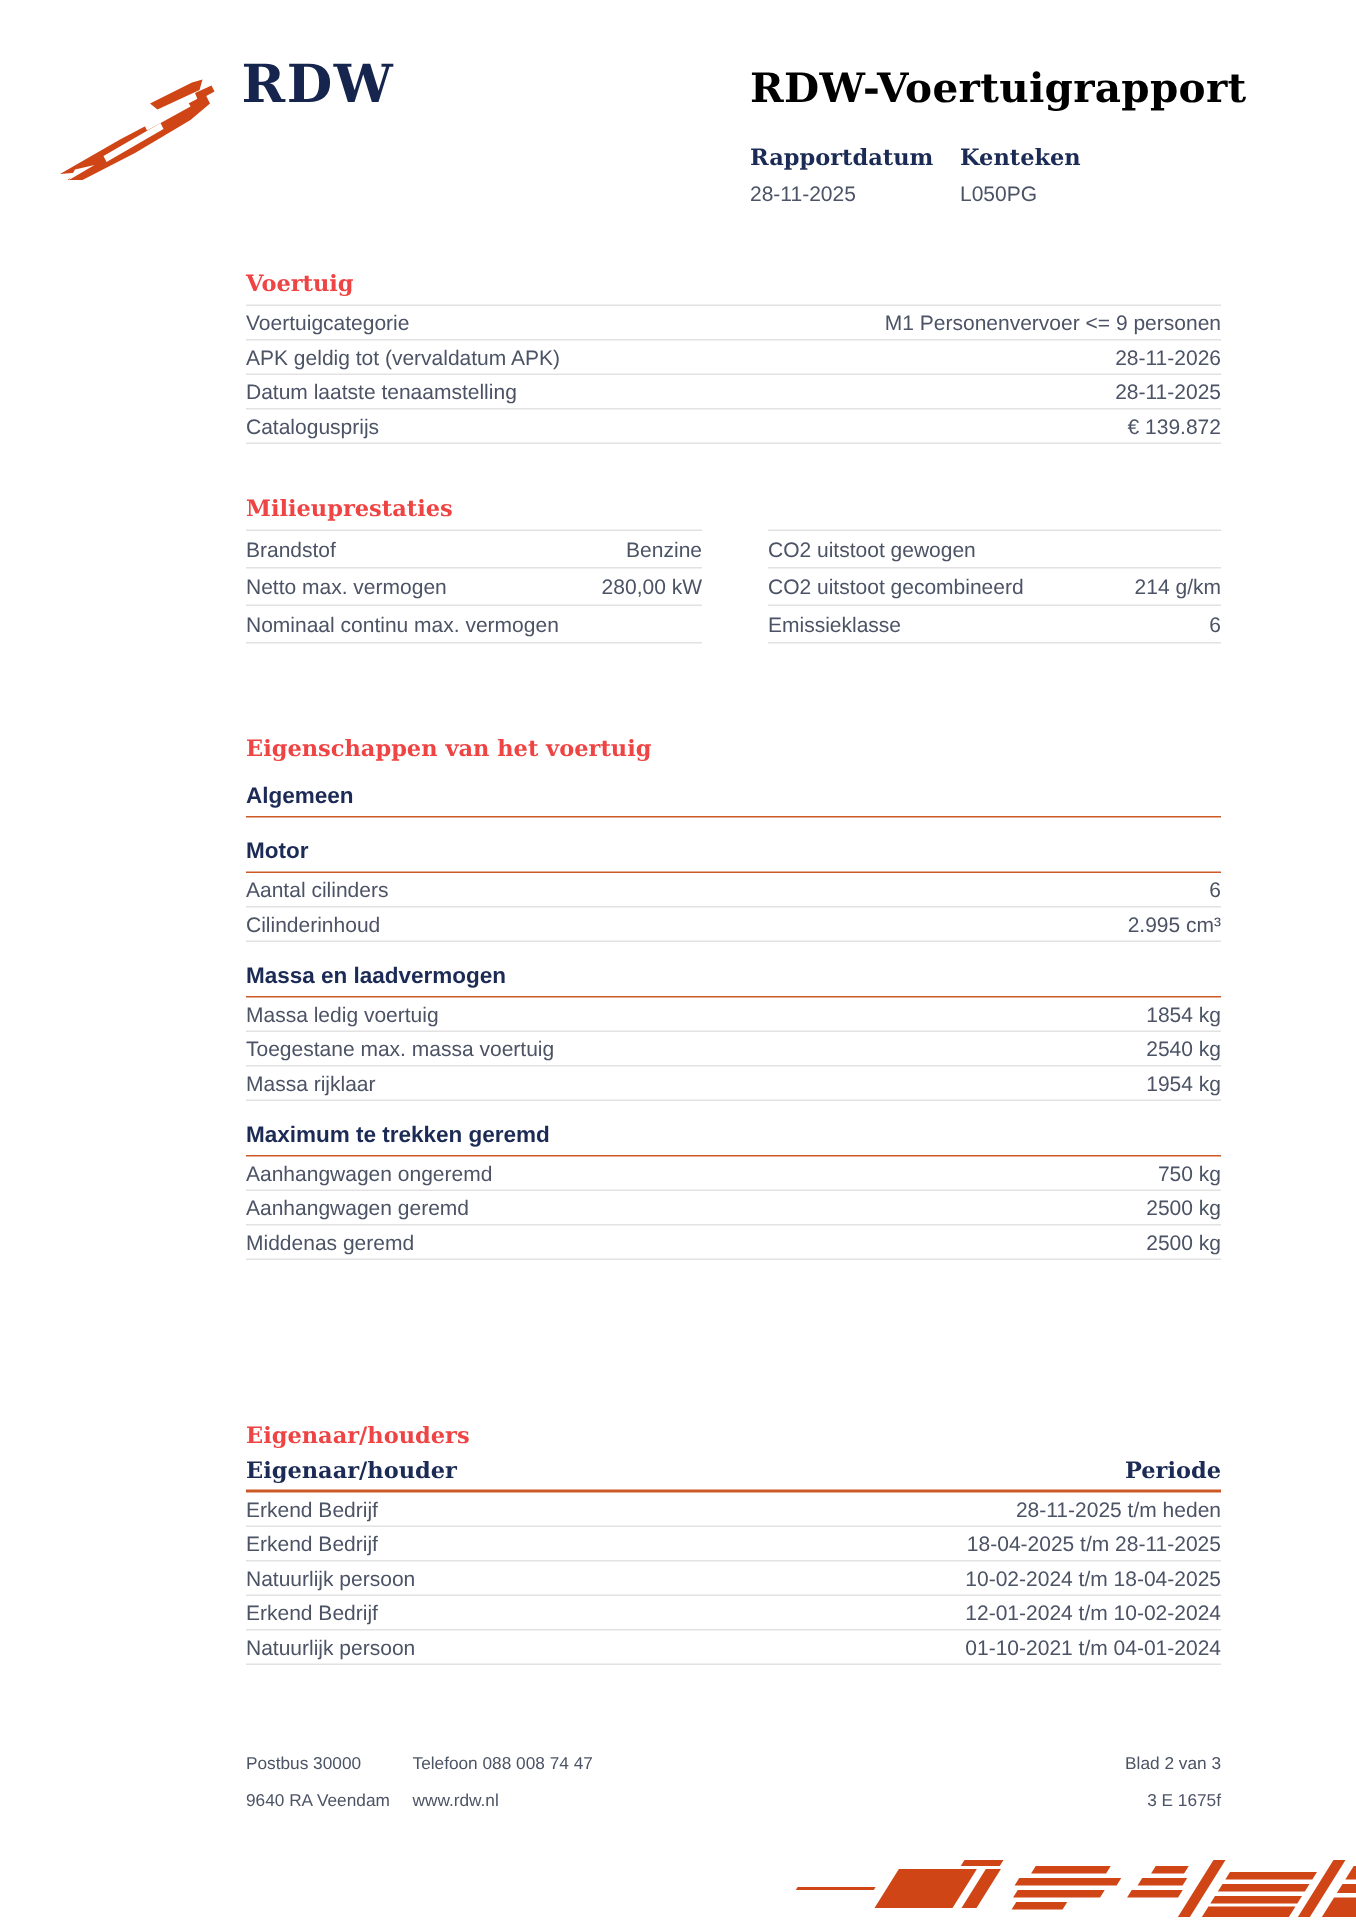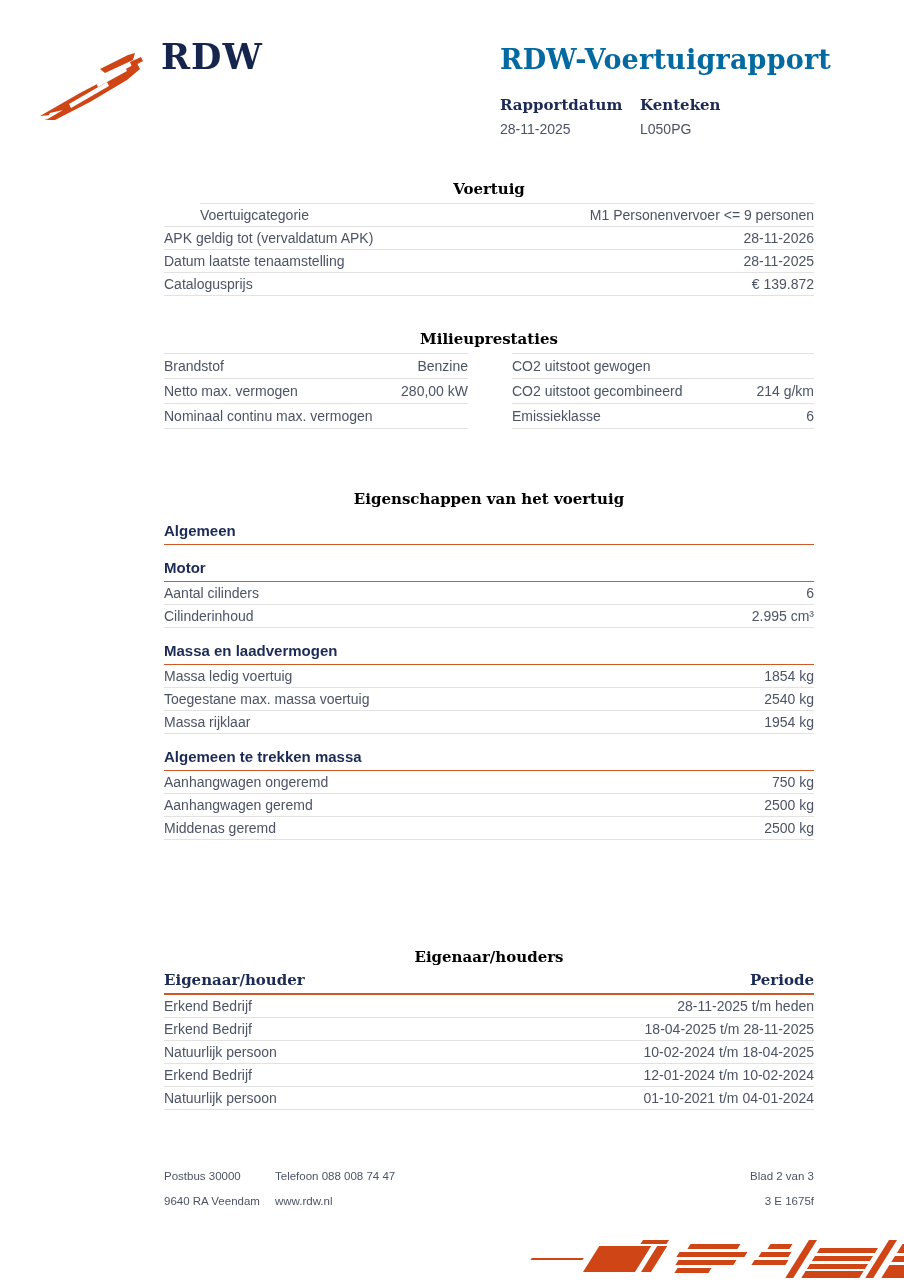--- a/index.html
+++ b/index.html
@@ -13,49 +13,49 @@
   
   .logo-svg { position:absolute; left:38px; top:52px; width:108px; height:72px; }
   .wordmark {
     position:absolute; left:161px; top:36px;
     font-family:"DejaVu Serif", serif; font-weight:bold;
     font-size:35px; letter-spacing:1px; color:#16254e;
   }
   .report-title {
     position:absolute; left:500px; top:44px;
     font-family:"DejaVu Serif", serif; font-weight:bold;
-    font-size:27px; color:#0369a1; letter-spacing:0.2px;
+    font-size:27px; color:#000000; letter-spacing:0.2px;
   }
   .meta { position:absolute; left:500px; top:96px; display:flex; }
   .meta-col { width:140px; }
   .meta-label {
     font-family:"DejaVu Serif", serif; font-weight:bold;
     font-size:15px; color:#1c2b55; margin-bottom:7px;
   }
   .meta-value { font-size:14px; color:#4b5365; }
 
   
   .sec { position:absolute; left:164px; width:650px; }
   .sec-title {
     font-family:"DejaVu Serif", serif; font-weight:bold;
-    font-size:15px; color:#000000; margin-bottom:5px; line-height:18px;text-align:center;
+    font-size:15px; color:#ef4444; margin-bottom:5px; line-height:18px;
   }
   .sub-title {
     font-size:15px; font-weight:bold; color:#1c2b55; line-height:18px;
     padding-bottom:4px; border-bottom:1.5px solid #cd5a26;
   }
   .subsec { margin-top:14px; }
   .subsec:first-of-type { margin-top:0; }
 
   .row {
     display:flex; justify-content:space-between; align-items:baseline;
     font-size:14px; line-height:15px; padding:3.5px 0;
     border-top:1px solid #e2e2e2;
   }
-  .rows-plain .row:first-child { border-top:1px solid #e2e2e2;margin-left:36px; }
+  .rows-plain .row:first-child { border-top:1px solid #e2e2e2; }
   .rows-sub .row:first-child { border-top:none; }
   .rows .row:last-child, .rows-plain .row:last-child, .rows-sub .row:last-child {
     border-bottom:1px solid #e2e2e2;
   }
   .row .lbl { text-align:left; }
   .row .val { text-align:right; white-space:nowrap; }
 
   
   .duo-row { display:grid; grid-template-columns:304px 302px; column-gap:44px; }
   .duo-half {
@@ -217,21 +217,21 @@
           <span class="val">2540 kg</span>
         </div>
         <div class="row">
           <span class="lbl">Massa rijklaar</span>
           <span class="val">1954 kg</span>
         </div>
       </div>
     </div>
 
     <div class="subsec">
-      <div class="sub-title">Algemeen te trekken massa</div>
+      <div class="sub-title">Maximum te trekken geremd</div>
       <div class="rows-sub">
         <div class="row">
           <span class="lbl">Aanhangwagen ongeremd</span>
           <span class="val">750 kg</span>
         </div>
         <div class="row">
           <span class="lbl">Aanhangwagen geremd</span>
           <span class="val">2500 kg</span>
         </div>
         <div class="row">

